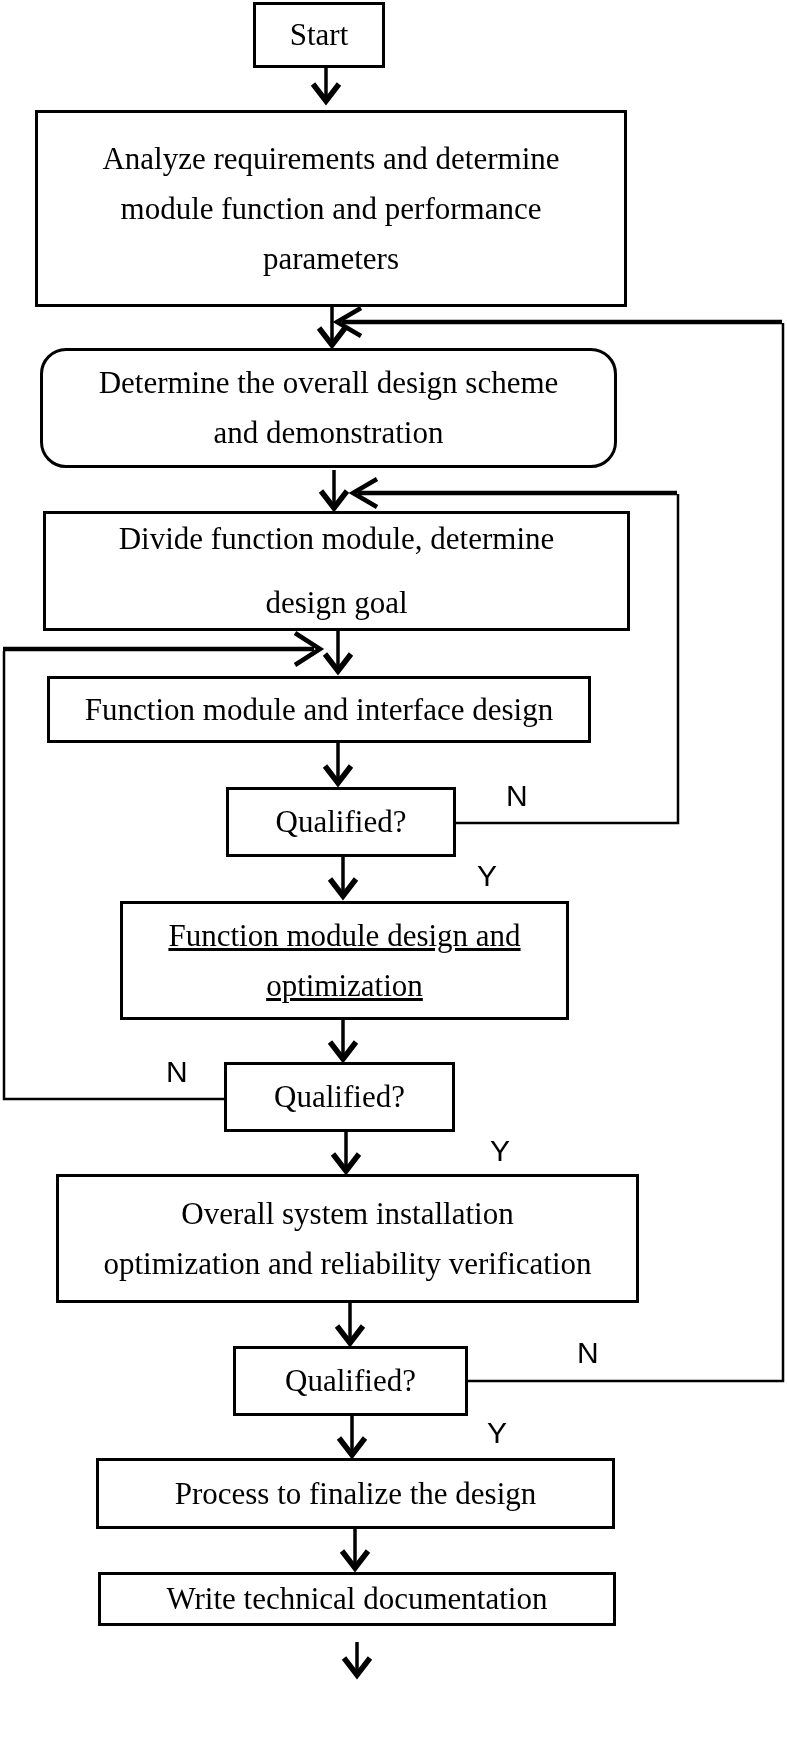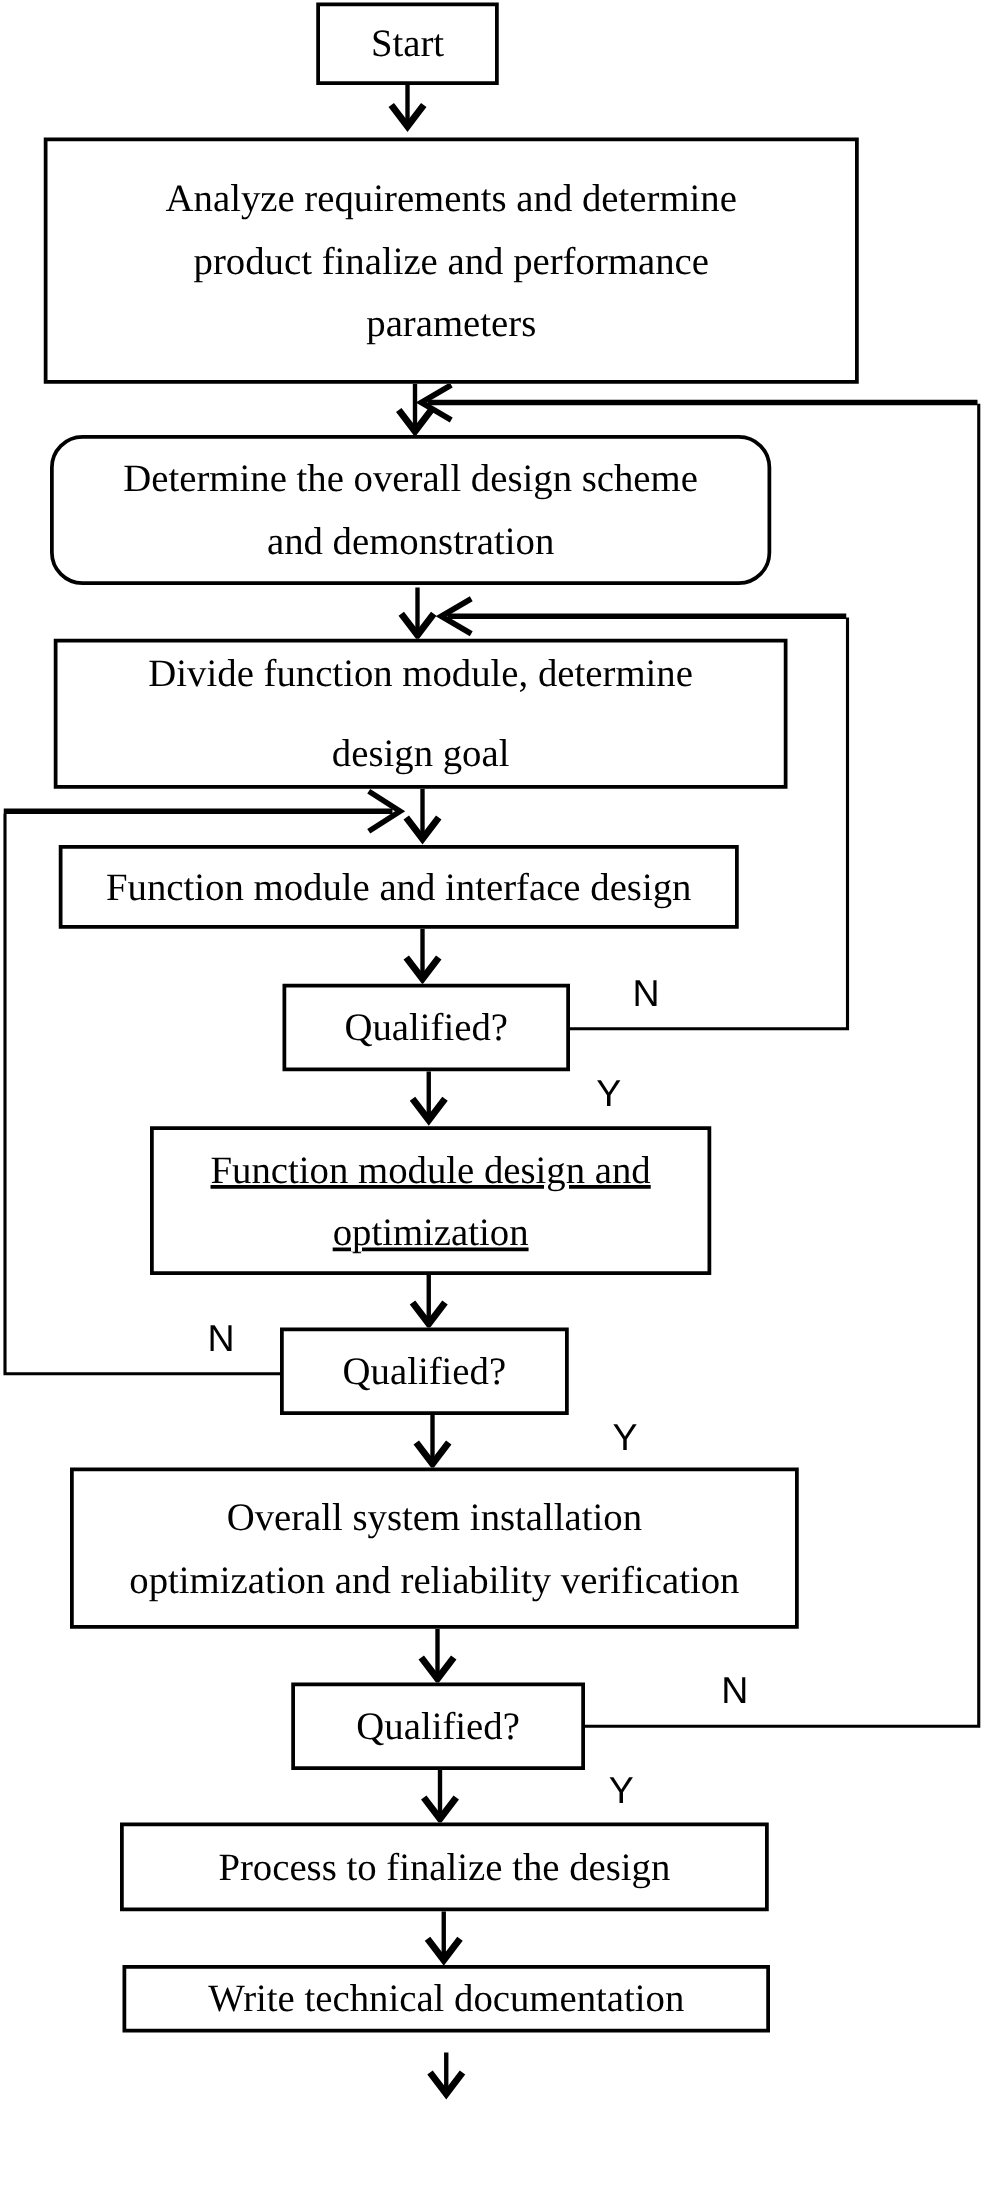--- a/index.html
+++ b/index.html
@@ -32,22 +32,22 @@
     white-space: nowrap;
   }
   .edge-label {
     position: absolute;
     font-family: "Liberation Sans", sans-serif;
     font-size: 30px;
     line-height: 30px;
     color: #000000;
   }
   
-  .n-start     { left: 253px; top: 2px;    width: 146px; height: 66px; }
-  .n-analyze   { left: 35px;  top: 110px;  width: 652px; height: 197px; }
+  .n-start     { left: 253px; top: 2px;    width: 132px; height: 66px; }
+  .n-analyze   { left: 35px;  top: 110px;  width: 592px; height: 197px; }
   .n-scheme    { left: 40px;  top: 348px;  width: 577px; height: 120px; border-radius: 26px; }
   .n-divide    { left: 43px;  top: 511px;  width: 587px; height: 120px; justify-content: space-between; }
   .n-interface { left: 47px;  top: 676px;  width: 544px; height: 67px; }
   .n-q1        { left: 226px; top: 787px;  width: 230px; height: 70px; }
   .n-optimize  { left: 120px; top: 901px;  width: 449px; height: 119px; text-decoration: underline; }
   .n-q2        { left: 224px; top: 1062px; width: 231px; height: 70px; }
   .n-overall   { left: 56px;  top: 1174px; width: 583px; height: 129px; }
   .n-q3        { left: 233px; top: 1346px; width: 235px; height: 70px; }
   .n-finalize  { left: 96px;  top: 1458px; width: 519px; height: 71px; font-family: Liberation Serif, serif; }
   .n-docs      { left: 98px;  top: 1572px; width: 518px; height: 54px; }
@@ -140,21 +140,21 @@
       <polyline class="fb-head" points="295,633 320,649 295,665"></polyline>
     </g>
   </svg>
 
   <div class="node n-start">
     <span>Start</span>
   </div>
 
   <div class="node n-analyze">
     <span>Analyze requirements and determine</span>
-    <span>product finalize and performance</span>
+    <span>module function and performance</span>
     <span>parameters</span>
   </div>
 
   <div class="node n-scheme">
     <span>Determine the overall design scheme</span>
     <span>and demonstration</span>
   </div>
 
   <div class="node n-divide">
     <span>Divide function module, determine</span>

